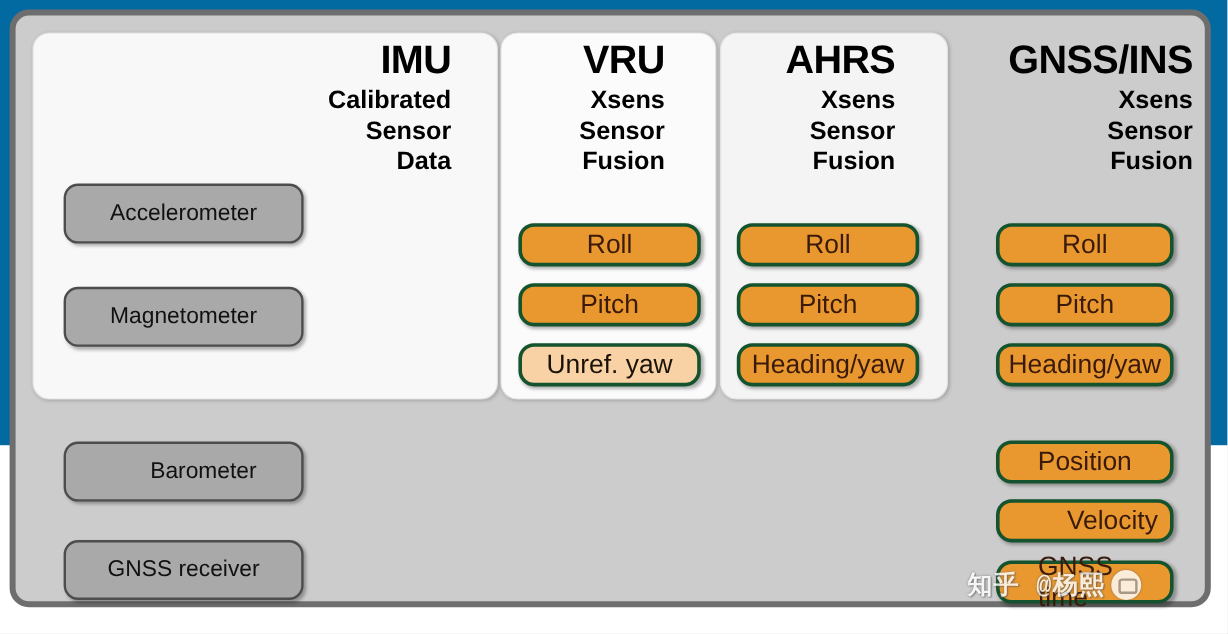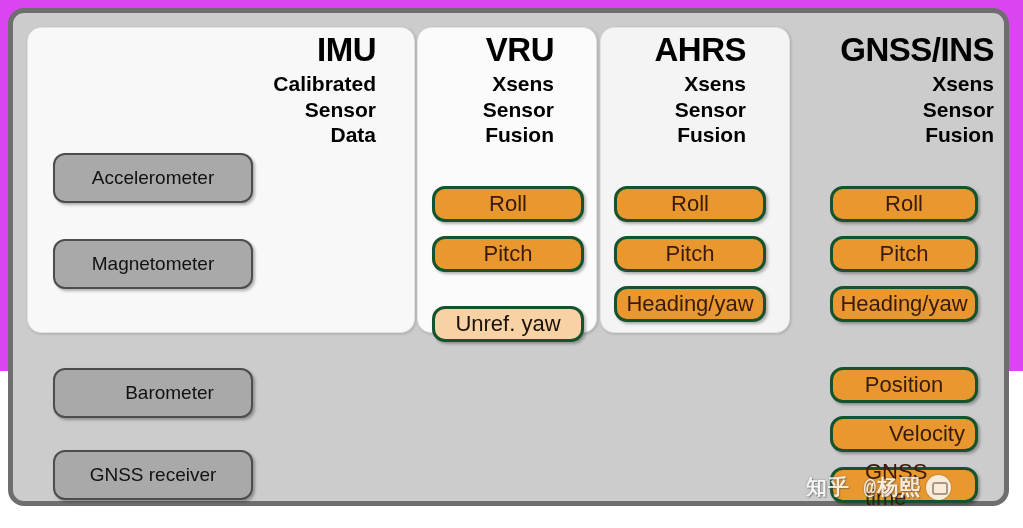--- a/index.html
+++ b/index.html
@@ -11,21 +11,21 @@
     width: 1023px;
     height: 528px;
     overflow: hidden;
     font-family: "Liberation Sans", sans-serif;
   }
 
   #stage {
     position: relative;
     width: 1023px;
     height: 371px;
-    background: #d946ef;
+    background: #0369a1;
   }
 
   
   .outer-panel {
     position: absolute;
     left: 8px;
     top: 8px;
     width: 1001px;
     height: 498px;
     box-sizing: border-box;
@@ -107,21 +107,20 @@
     color: #3a1a0a;
     font-size: 22px;
     display: flex;
     align-items: center;
     justify-content: center;
     box-shadow: 2px 2px 3px rgba(0,0,0,0.30);
   }
   .pill.light {
     background: #f8d2a4;
     color: #1a1208;
-    margin-top: 20px;
   }
 
   .col-vru  { left: 419px; }
   .col-ahrs { left: 601px; }
   .col-gnss { left: 817px; width: 148px; }
 
   .row1 { top: 173px; }
   .row2 { top: 223px; }
   .row3 { top: 273px; }
 

